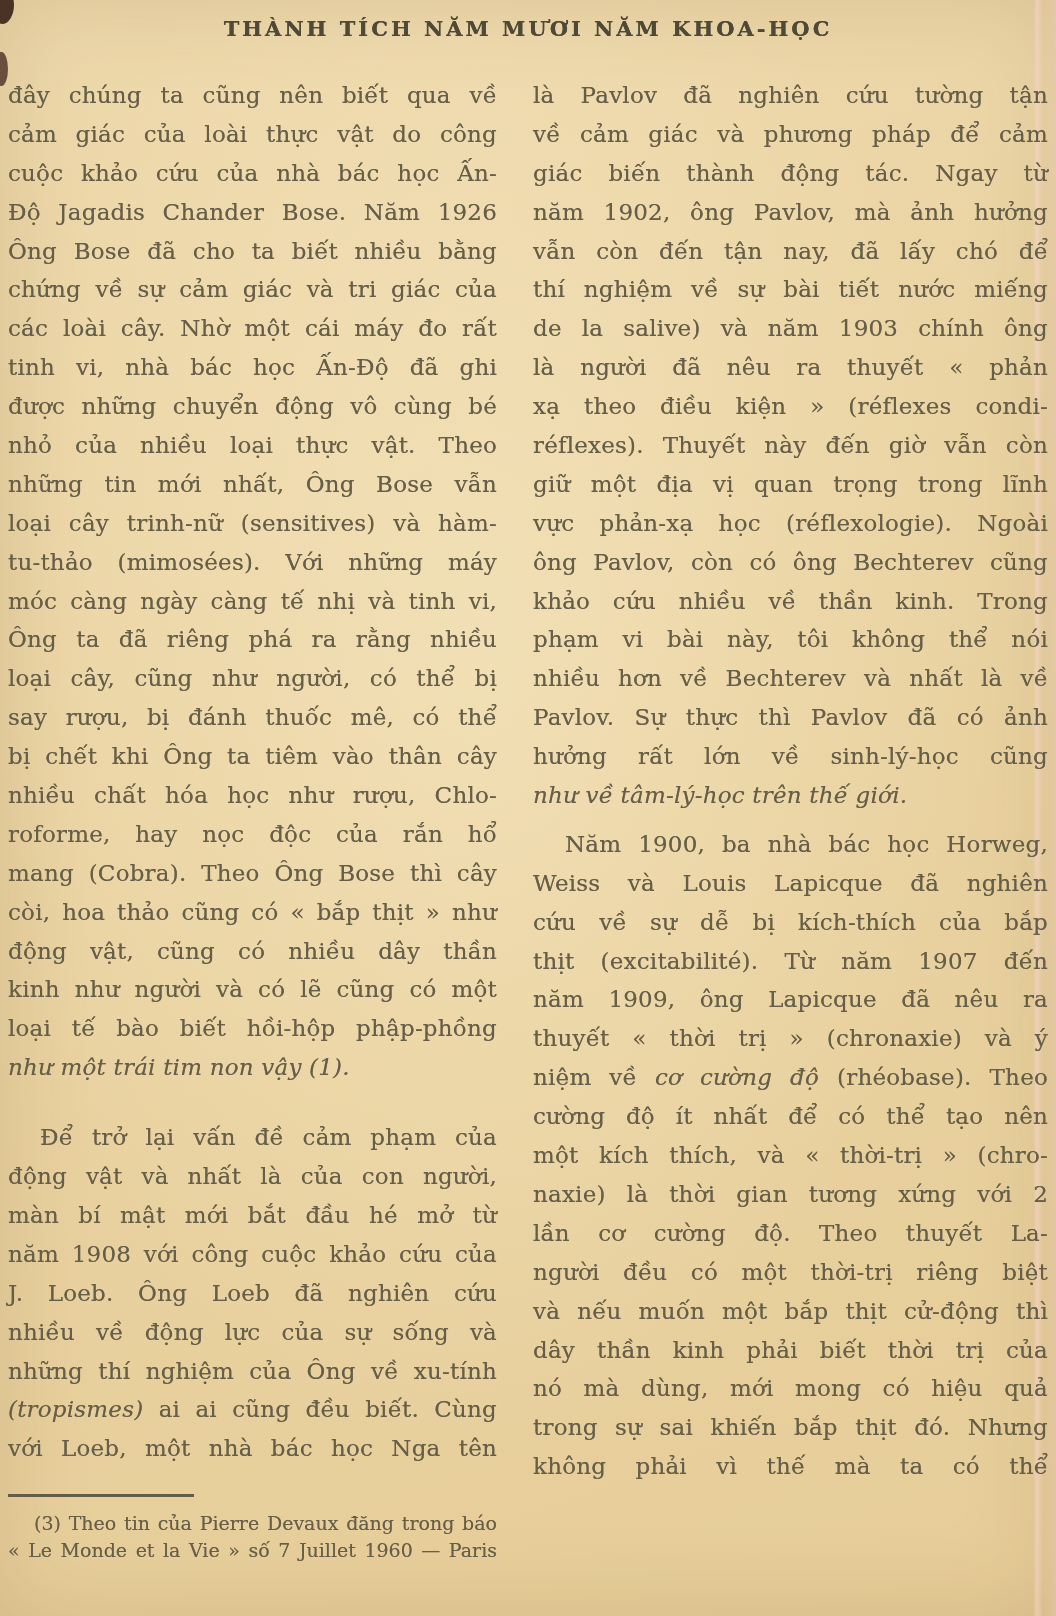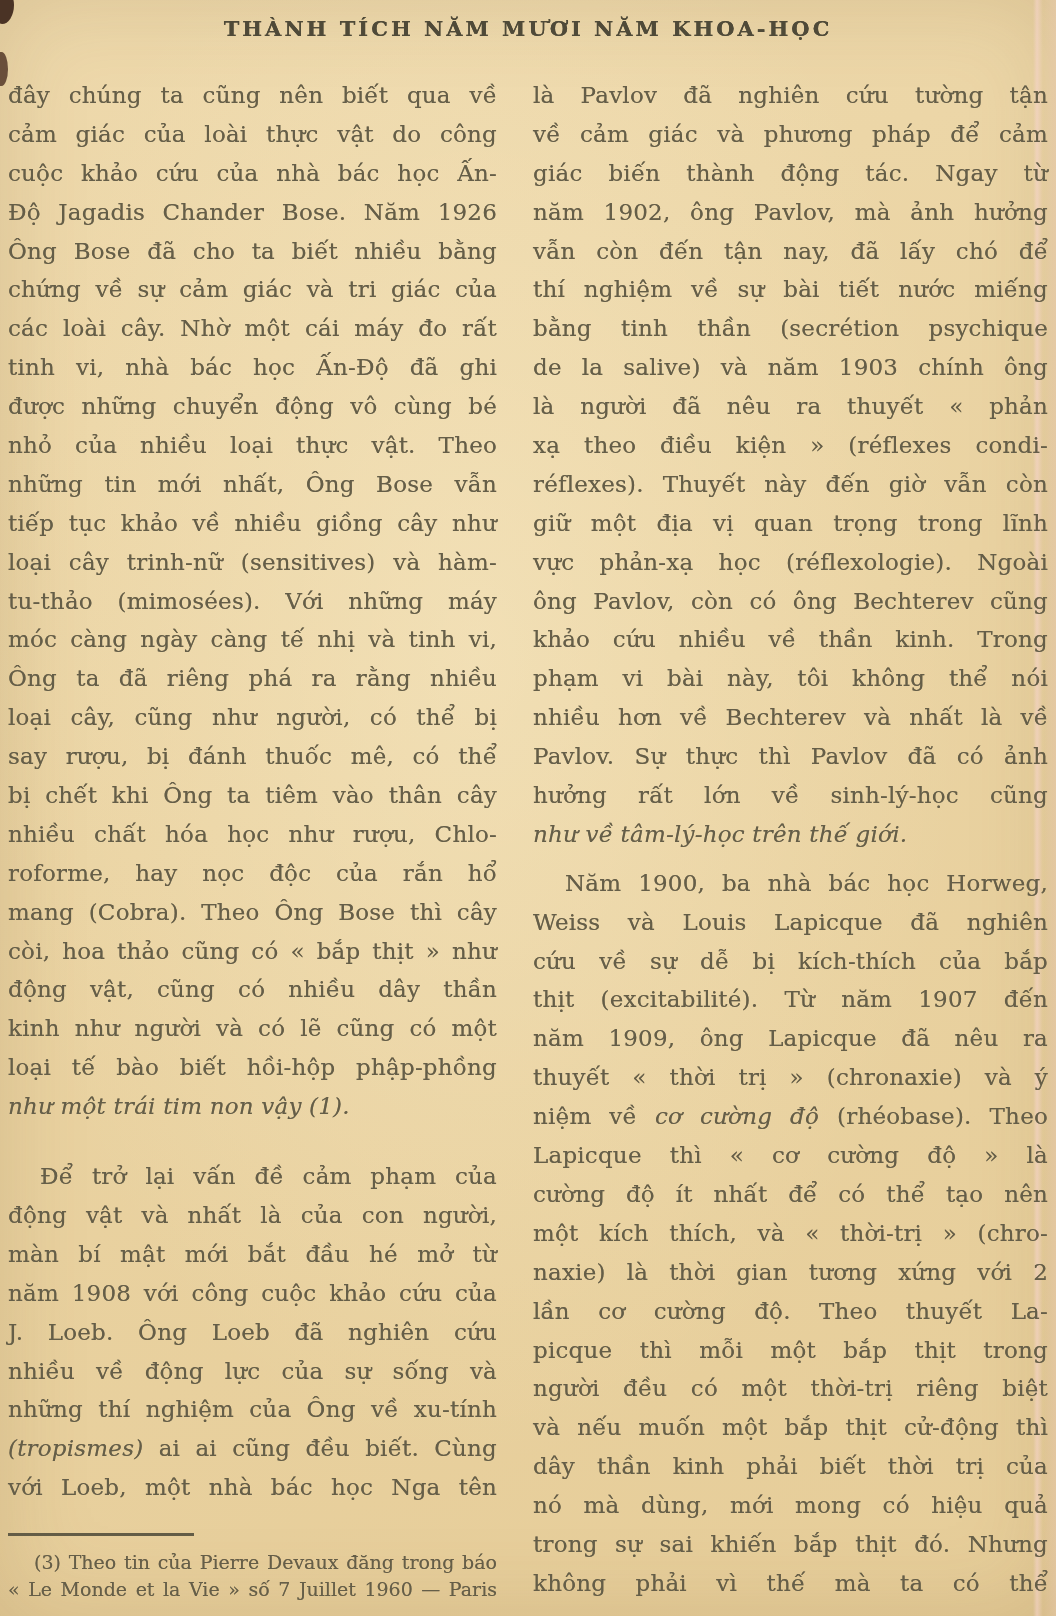--- a/index.html
+++ b/index.html
@@ -77,21 +77,20 @@
           <div class="line">cảm giác của loài thực vật do công</div>
           <div class="line">cuộc khảo cứu của nhà bác học Ấn-</div>
           <div class="line">Độ Jagadis Chander Bose. Năm 1926</div>
           <div class="line">Ông Bose đã cho ta biết nhiều bằng</div>
           <div class="line">chứng về sự cảm giác và tri giác của</div>
           <div class="line">các loài cây. Nhờ một cái máy đo rất</div>
           <div class="line">tinh vi, nhà bác học Ấn-Độ đã ghi</div>
           <div class="line">được những chuyển động vô cùng bé</div>
           <div class="line">nhỏ của nhiều loại thực vật. Theo</div>
           <div class="line">những tin mới nhất, Ông Bose vẫn</div>
-          <div class="line">tiếp tục khảo về nhiều giồng cây như</div>
           <div class="line">loại cây trinh-nữ (sensitives) và hàm-</div>
           <div class="line">tu-thảo (mimosées). Với những máy</div>
           <div class="line">móc càng ngày càng tế nhị và tinh vi,</div>
           <div class="line">Ông ta đã riêng phá ra rằng nhiều</div>
           <div class="line">loại cây, cũng như người, có thể bị</div>
           <div class="line">say rượu, bị đánh thuốc mê, có thể</div>
           <div class="line">bị chết khi Ông ta tiêm vào thân cây</div>
           <div class="line">nhiều chất hóa học như rượu, Chlo-</div>
           <div class="line">roforme, hay nọc độc của rắn hổ</div>
           <div class="line">mang (Cobra). Theo Ông Bose thì cây</div>
@@ -119,21 +118,20 @@
         </div>
       </div>
     <div class="col right" id="col-right">
         <div class="para">
           <div class="line">là Pavlov đã nghiên cứu tường tận</div>
           <div class="line">về cảm giác và phương pháp để cảm</div>
           <div class="line">giác biến thành động tác. Ngay từ</div>
           <div class="line">năm 1902, ông Pavlov, mà ảnh hưởng</div>
           <div class="line">vẫn còn đến tận nay, đã lấy chó để</div>
           <div class="line">thí nghiệm về sự bài tiết nước miếng</div>
-          <div class="line">bằng tinh thần (secrétion psychique</div>
           <div class="line">de la salive) và năm 1903 chính ông</div>
           <div class="line">là người đã nêu ra thuyết « phản</div>
           <div class="line">xạ theo điều kiện » (réflexes condi-</div>
           <div class="line">réflexes). Thuyết này đến giờ vẫn còn</div>
           <div class="line">giữ một địa vị quan trọng trong lĩnh</div>
           <div class="line">vực phản-xạ học (réflexologie). Ngoài</div>
           <div class="line">ông Pavlov, còn có ông Bechterev cũng</div>
           <div class="line">khảo cứu nhiều về thần kinh. Trong</div>
           <div class="line">phạm vi bài này, tôi không thể nói</div>
           <div class="line">nhiều hơn về Bechterev và nhất là về</div>
@@ -142,26 +140,24 @@
           <div class="line para-end">như về tâm-lý-học trên thế giới.</div>
         </div>
         <div class="para">
           <div class="line indent">Năm 1900, ba nhà bác học Horweg,</div>
           <div class="line">Weiss và Louis Lapicque đã nghiên</div>
           <div class="line">cứu về sự dễ bị kích-thích của bắp</div>
           <div class="line">thịt (excitabilité). Từ năm 1907 đến</div>
           <div class="line">năm 1909, ông Lapicque đã nêu ra</div>
           <div class="line">thuyết « thời trị » (chronaxie) và ý</div>
           <div class="line">niệm về <i>cơ cường độ</i> (rhéobase). Theo</div>
-          <div class="line">Lapicque thì « cơ cường độ » là</div>
           <div class="line">cường độ ít nhất để có thể tạo nên</div>
           <div class="line">một kích thích, và « thời-trị » (chro-</div>
           <div class="line">naxie) là thời gian tương xứng với 2</div>
           <div class="line">lần cơ cường độ. Theo thuyết La-</div>
-          <div class="line">picque thì mỗi một bắp thịt trong</div>
           <div class="line">người đều có một thời-trị riêng biệt</div>
           <div class="line">và nếu muốn một bắp thịt cử-động thì</div>
           <div class="line">dây thần kinh phải biết thời trị của</div>
           <div class="line">nó mà dùng, mới mong có hiệu quả</div>
           <div class="line">trong sự sai khiến bắp thịt đó. Nhưng</div>
           <div class="line">không phải vì thế mà ta có thể</div>
         </div>
       </div>
   </div>
 </div>

